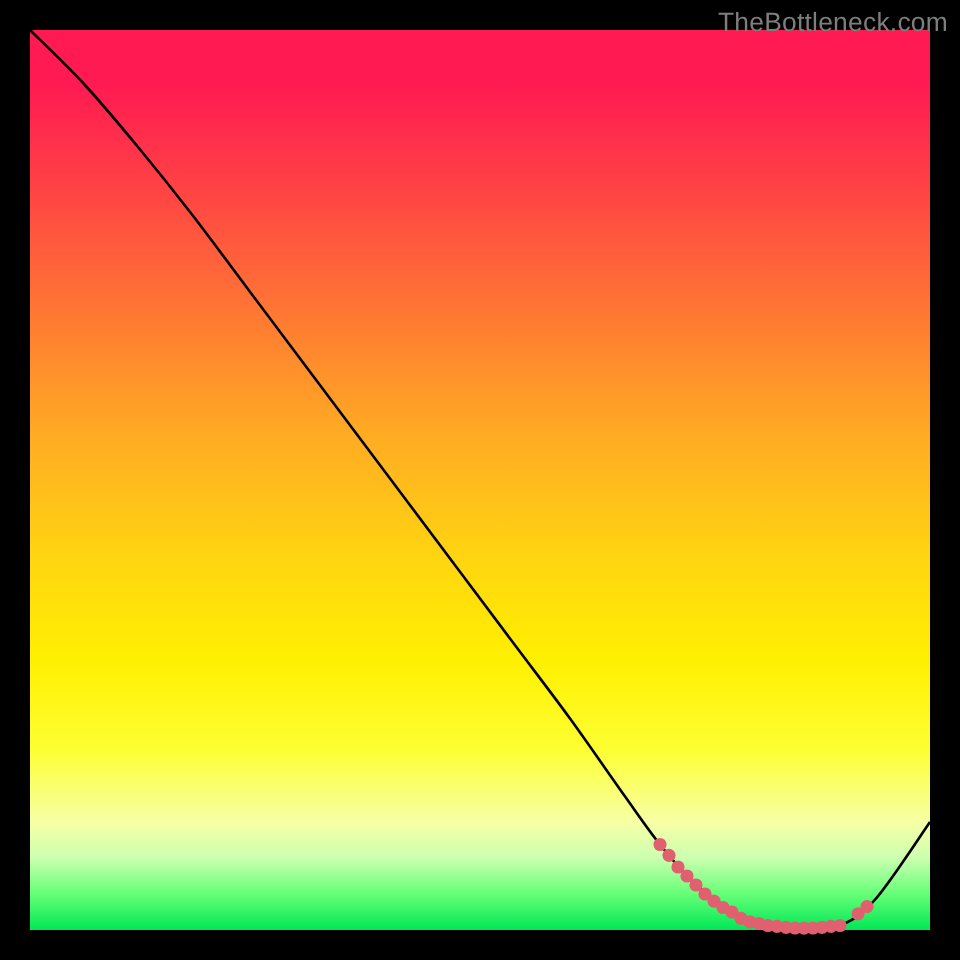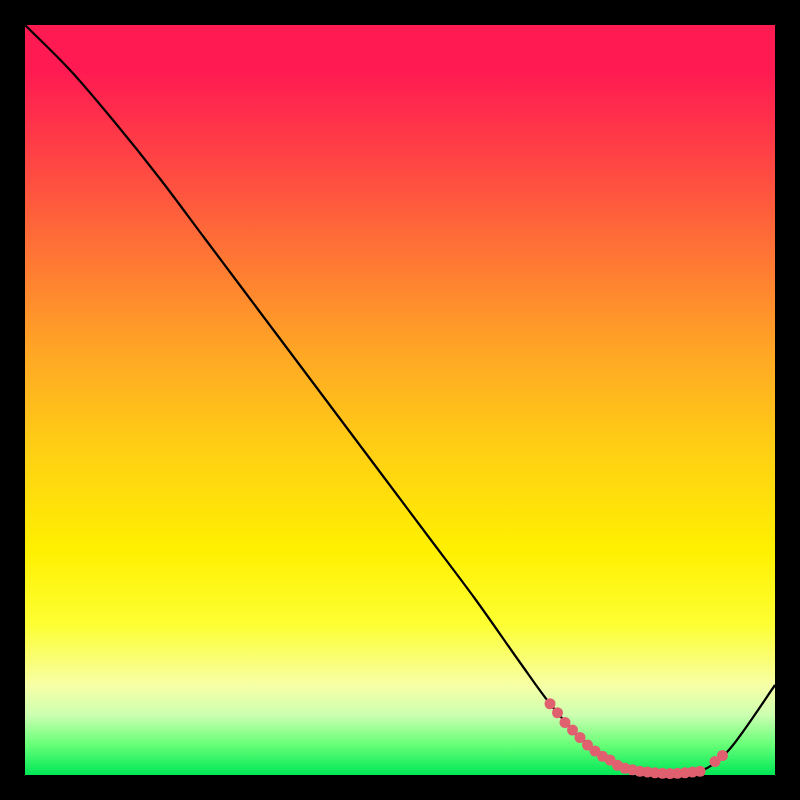--- a/index.html
+++ b/index.html
@@ -87,13 +87,14 @@
             <circle cx="652.5" cy="748.35" r="5.5" fill="#e06070"></circle>
             <circle cx="660" cy="747.75" r="5.5" fill="#e06070"></circle>
             <circle cx="667.5" cy="747" r="5.5" fill="#e06070"></circle>
             <circle cx="675" cy="746.25" r="5.5" fill="#e06070"></circle>
             <circle cx="690" cy="736.5" r="5.5" fill="#e06070"></circle>
             <circle cx="697.5" cy="730.5" r="5.5" fill="#e06070"></circle>
           </g>
       </g>
     </svg>
   </div>
+  <div class="watermark">TheBottleneck.com</div>
 </div>
 
 </body></html>

